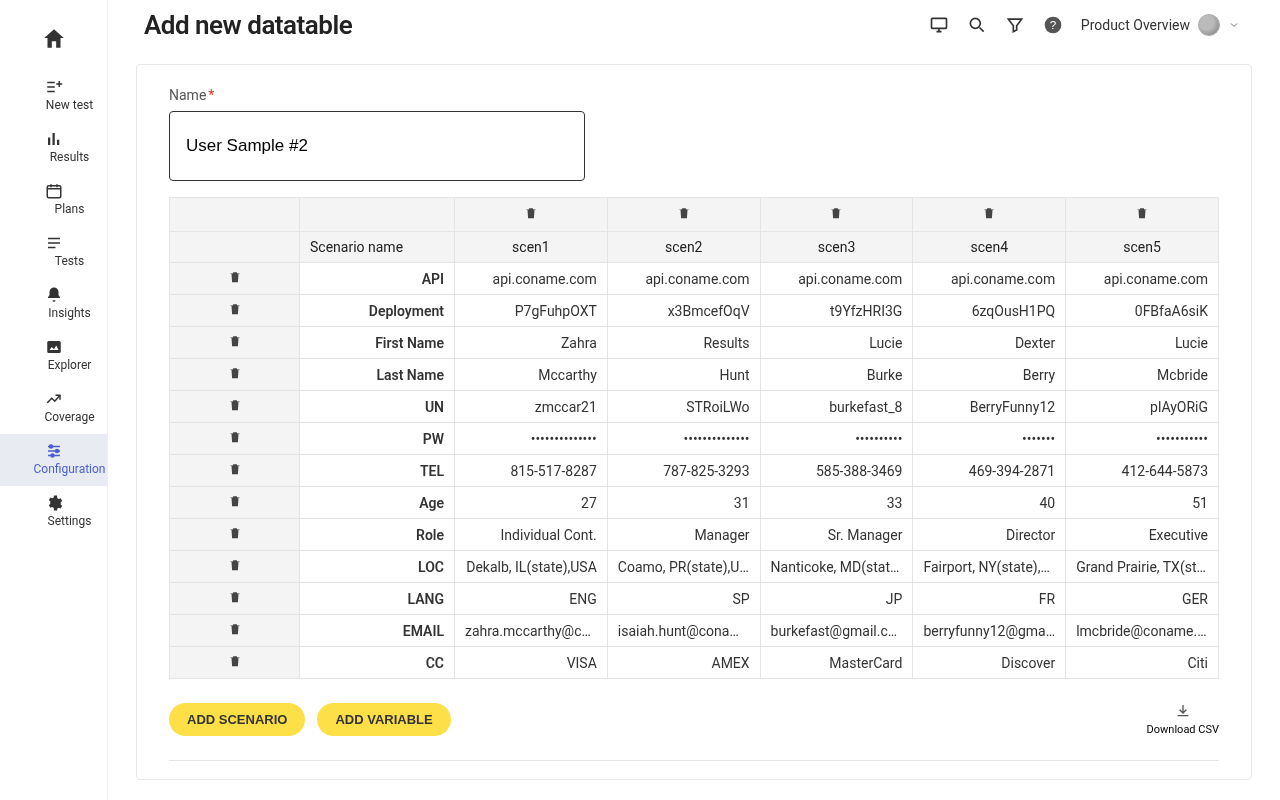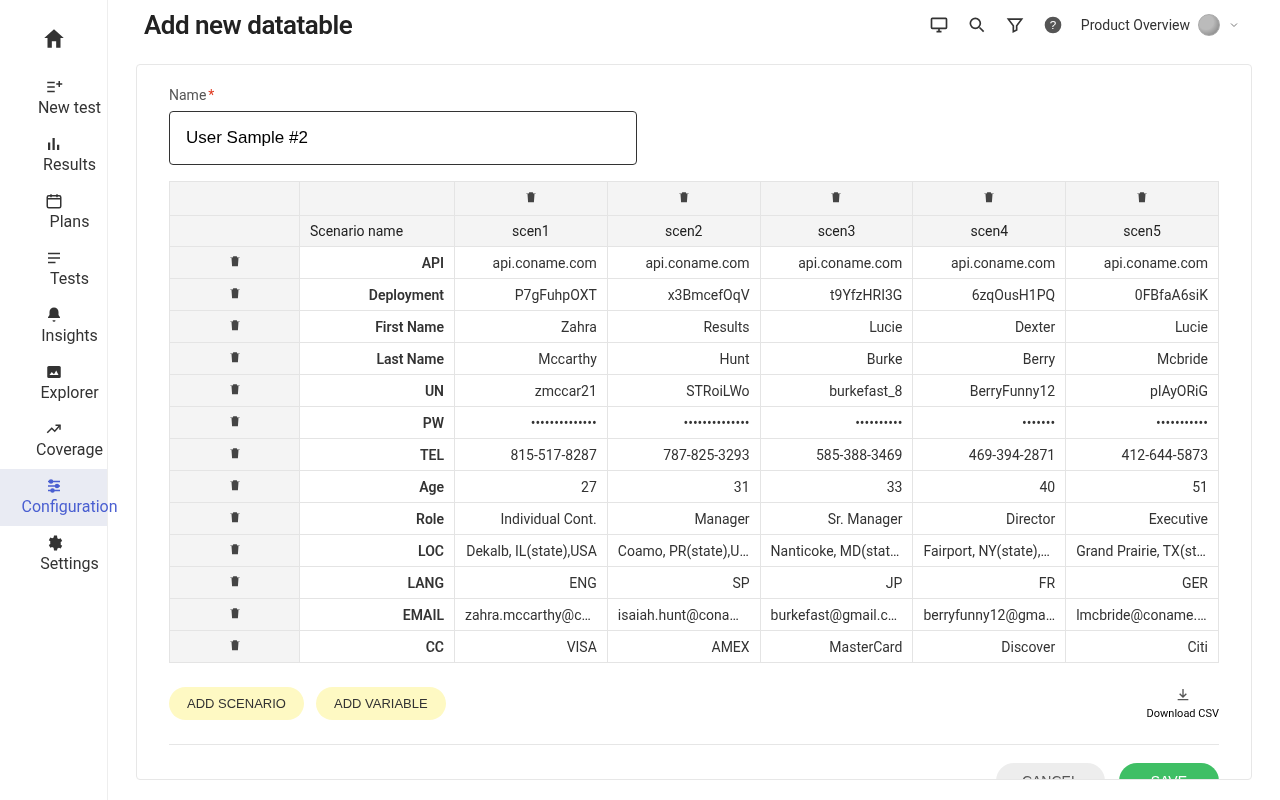--- a/index.html
+++ b/index.html
@@ -30,21 +30,21 @@
     padding: 8px 0 10px 0;
     cursor: pointer;
     color: #333;
   }
   .sidebar-item:first-child { margin-bottom: 6px; }
   .sidebar-item.active {
     background: #e9ebf3;
     color: #4a5fd1;
   }
   .sidebar-item .icon { margin-bottom: 2px; }
-  .sidebar-item .label { font-size: 16px; padding-left: 32px; }
+  .sidebar-item .label { font-size: 12px; padding-left: 32px; }
   .main {
     flex: 1;
     display: flex;
     flex-direction: column;
   }
   .header {
     display: flex;
     align-items: center;
     padding: 10px 40px 10px 36px;
     gap: 48px;
@@ -82,22 +82,22 @@
     padding: 22px 32px 28px 32px;
     overflow: auto;
   }
   .field-label {
     font-size: 14px;
     color: #555;
     margin-bottom: 8px;
   }
   .req { color: #e0391f; margin-left: 2px; }
   .name-input {
-    width: 468px;
-    padding: 16px 16px;
+    width: 416px;
+    padding: 24px 16px;
     font-size: 17px;
     border: 1px solid #333;
     border-radius: 4px;
     outline: none;
     margin-bottom: 16px;
   }
   table.datagrid {
     width: 100%;
     border-collapse: collapse;
     table-layout: fixed;
@@ -134,26 +134,26 @@
     text-align: left;
     font-weight: 600;
   }
   .trash-ic { color: #444; cursor: pointer; display:inline-flex; }
   .below-table {
     display: flex;
     align-items: flex-start;
     margin-top: 24px;
   }
   .pill-btn {
-    background: #fef9c3;
+    background: #fde047;
     border: none;
     border-radius: 18px;
     padding: 9px 18px;
     font-size: 13px;
-    font-weight: 400;
+    font-weight: 700;
     color: #333;
     cursor: pointer;
     margin-right: 12px;
   }
   .download-csv {
     margin-left: auto;
     display: flex;
     flex-direction: column;
     align-items: center;
     gap: 4px;

